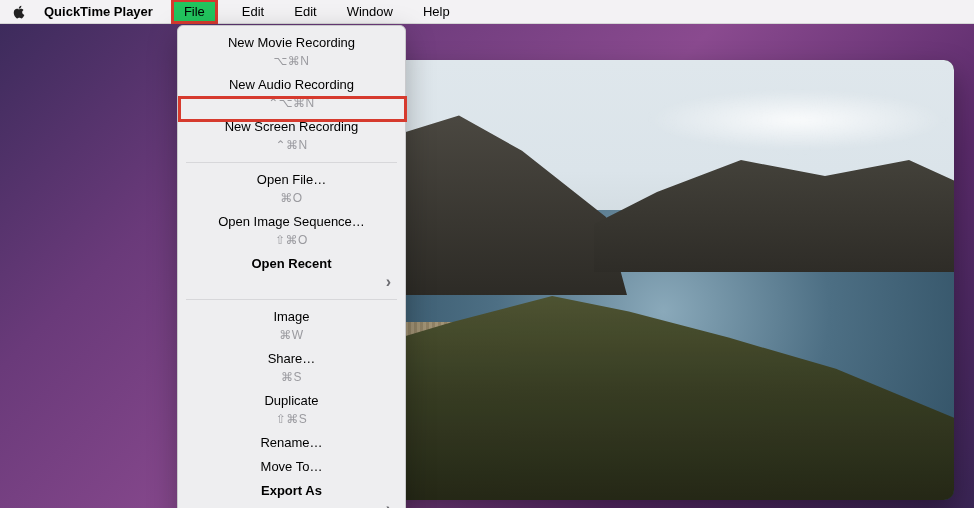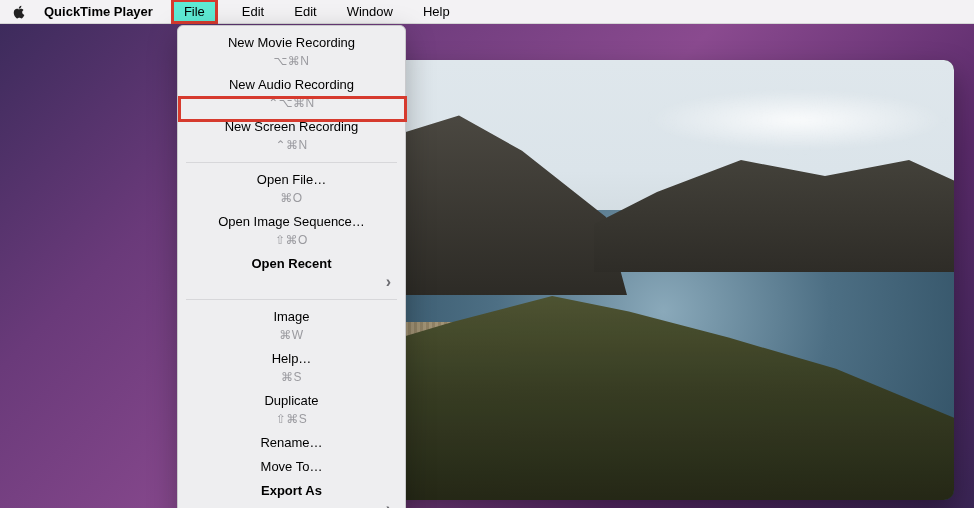--- a/index.html
+++ b/index.html
@@ -14,21 +14,21 @@
   position: absolute; top: 0; left: 0; right: 0; height: 24px;
   background: #f3f2f4;
   display: flex; align-items: center; padding: 0 12px; gap: 18px;
   border-bottom: 1px solid #d6d6d6;
 }
 .apple-logo { width: 14px; height: 14px; display: flex; align-items: center; justify-content: center; }
 .apple-logo svg { width: 14px; height: 14px; }
 .app-name { font-weight: 600; }
 .menu-item { cursor: default; padding: 9px 6px; }
 .menu-item.highlight {
-  border: 3px solid #d63a2e; padding: 2px 10px; background: #5eead4;
+  border: 3px solid #d63a2e; padding: 2px 10px; background: #22c55e;
 }
 .video-window {
   position: absolute; top: 60px; left: 227px; width: 727px; height: 440px;
   background: #111; border-radius: 10px; box-shadow: 0 12px 28px rgba(0,0,0,0.35);
   overflow: hidden;
 }
 .video-content { position: absolute; inset: 0; }
 .sky { position:absolute; top:0; left:0; right:0; height:46%;
   background: linear-gradient(#dfe7ec 0%, #dbe4ea 55%, #cbd5da 100%); }
 .clouds { position:absolute; top:30px; left:420px; width:300px; height:60px;
@@ -121,21 +121,21 @@
   </div>
   <div class="menu-row arrow">
     <span class="label">Open Recent</span>
   </div>
   <div class="menu-sep"></div>
   <div class="menu-row">
     <span class="label">Image</span>
     <span class="sc">⌘W</span>
   </div>
   <div class="menu-row">
-    <span class="label">Help…</span>
+    <span class="label">Share…</span>
     <span class="sc">⌘S</span>
   </div>
   <div class="menu-row">
     <span class="label">Duplicate</span>
     <span class="sc">⇧⌘S</span>
   </div>
   <div class="menu-row">
     <span class="label">Rename…</span>
   </div>
   <div class="menu-row">

